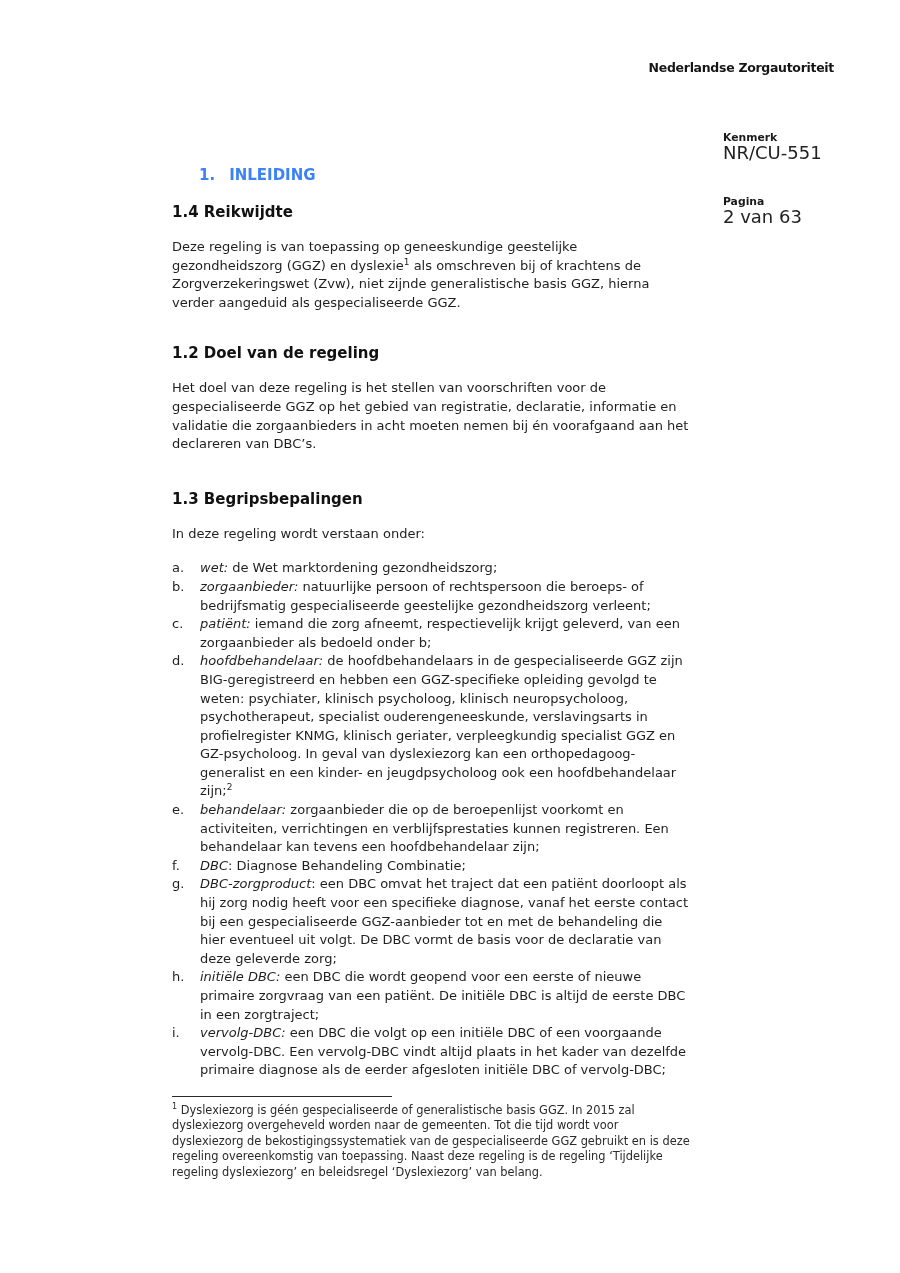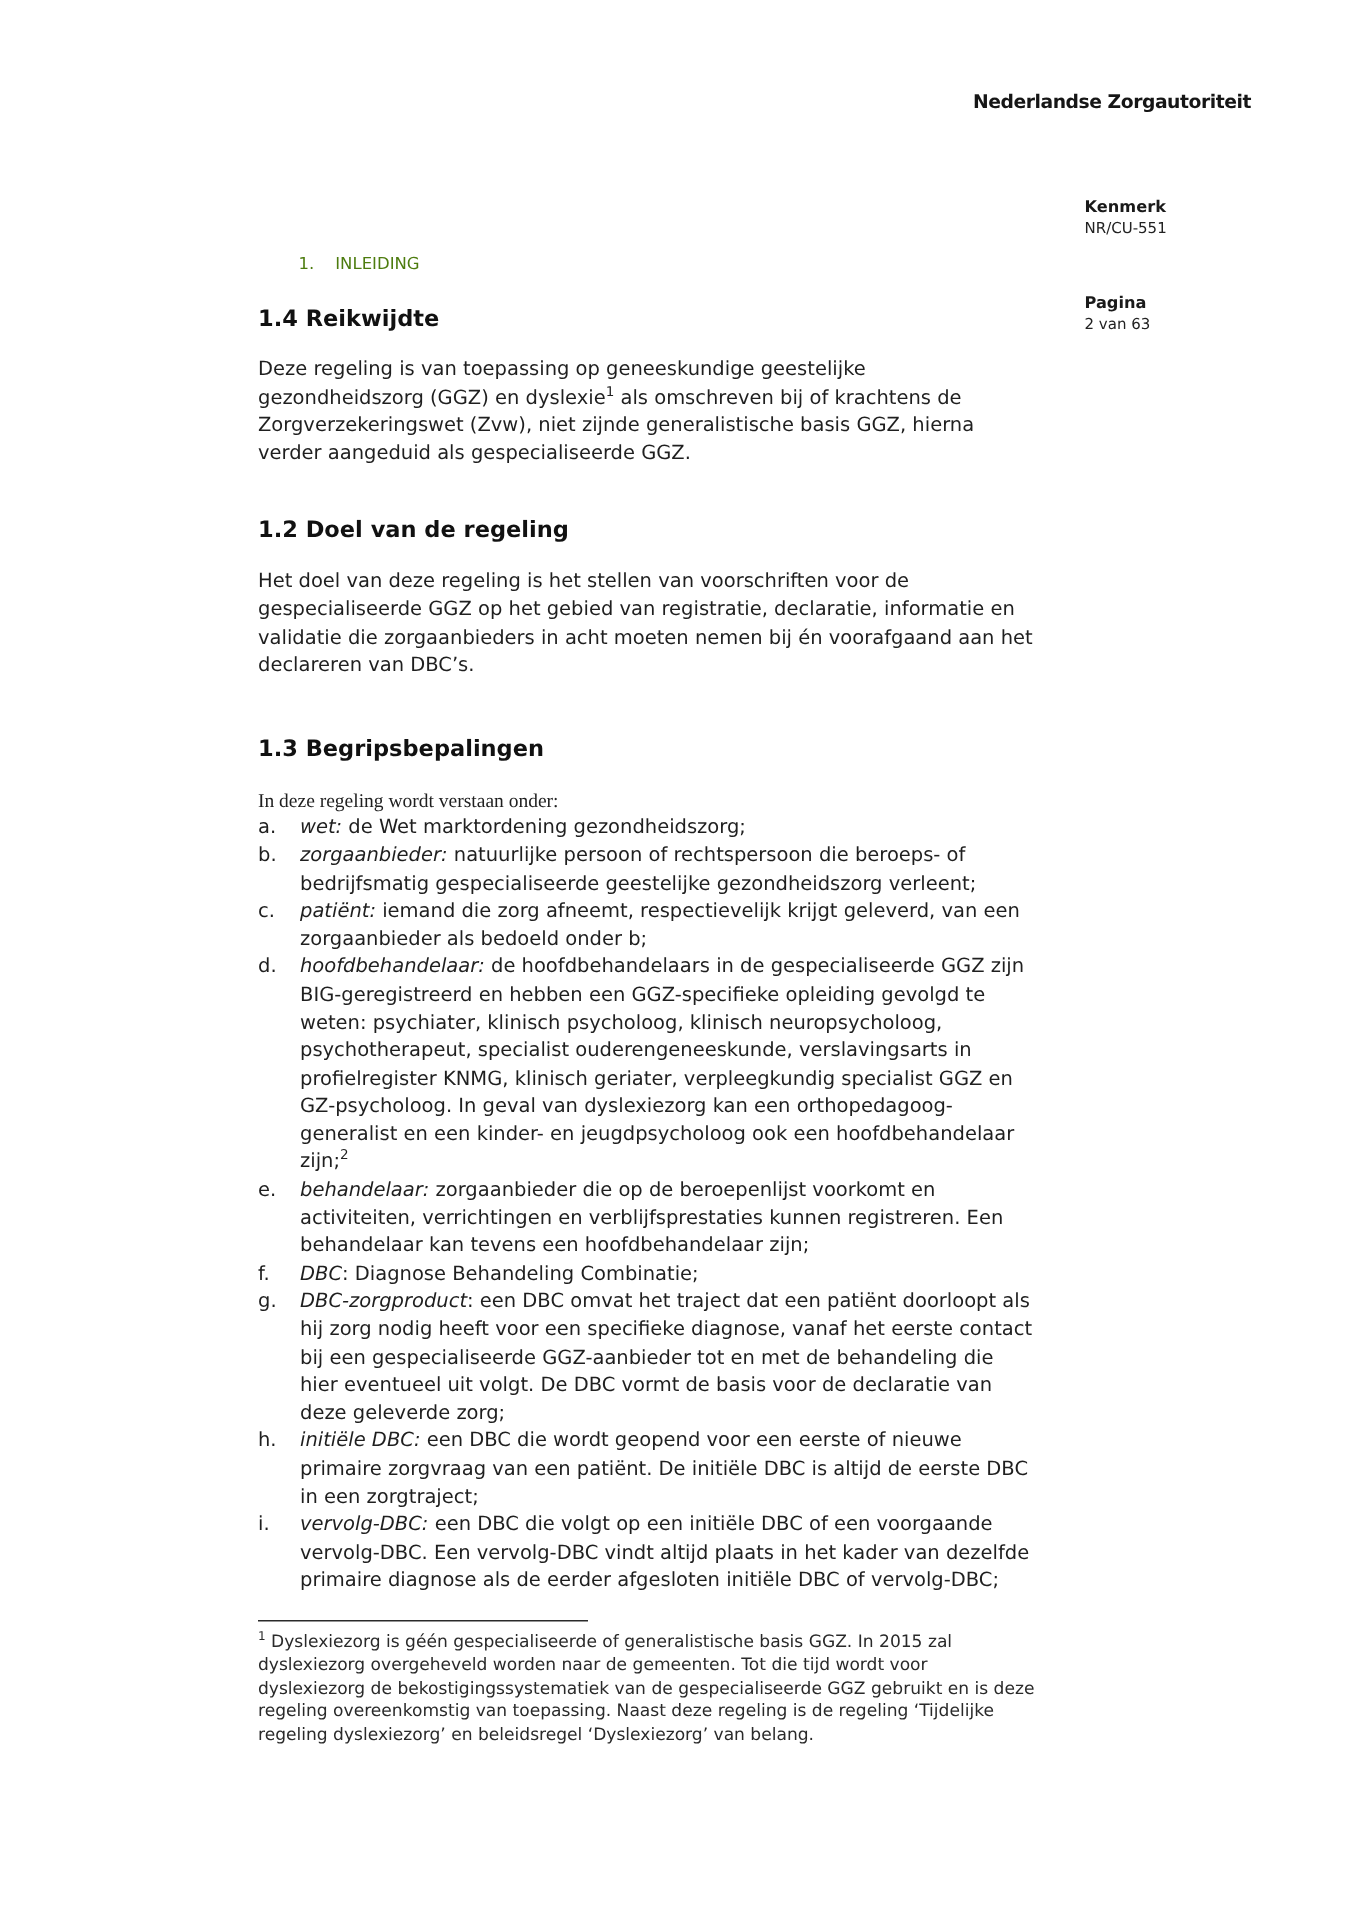--- a/index.html
+++ b/index.html
@@ -32,54 +32,54 @@
     top: 130px;
     font-size: 12.5px;
     line-height: 15px;
   }
   .meta-label {
     font-weight: bold;
     font-size: 10.8px;
     color: #1a1a1a;
   }
   .meta-value {
-    font-size: 10px;
+    font-size: 18px;
     margin-bottom: 2px;
     color: #222;
   }
   .meta-label.pagina { margin-top: 34px; }
 
   .content {
     position: absolute;
     left: 172px;
     top: 160px;
     width: 518px;
     font-size: 13px;
     line-height: 18.6px;
   }
   .content h1 {
-    font-size: 11px;
+    font-size: 15px;
     line-height: 19px;
     margin: 6px 0 0 0;
     padding-left: 27px;
-    font-weight: normal;
-    color: #4d7c0f;
+    font-weight: bold;
+    color: #3b82f6;
   }
   .content h1 .ch-num { margin-right: 14px; }
   .content h2 {
     font-size: 15px;
     line-height: 19px;
     font-weight: bold;
     margin: 32px 0 0 0;
     color: #111;
   }
   .content h2.first { margin-top: 18px; }
   .content h2.third { margin-top: 36px; }
   .content p { margin: 16px 0 0 0; }
-  .content p.intro { margin-bottom: 0; font-family: Liberation Serif, serif; }
+  .content p.intro { margin-bottom: 16px; }
 
   sup {
     font-size: 9px;
     line-height: 0;
     vertical-align: super;
   }
 
   ol.def-list {
     list-style: none;
     margin: 0;

